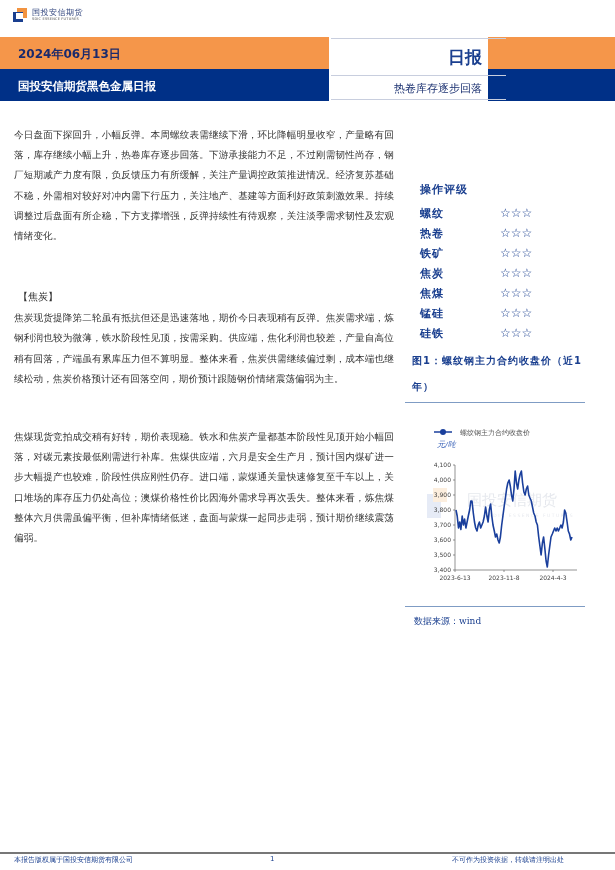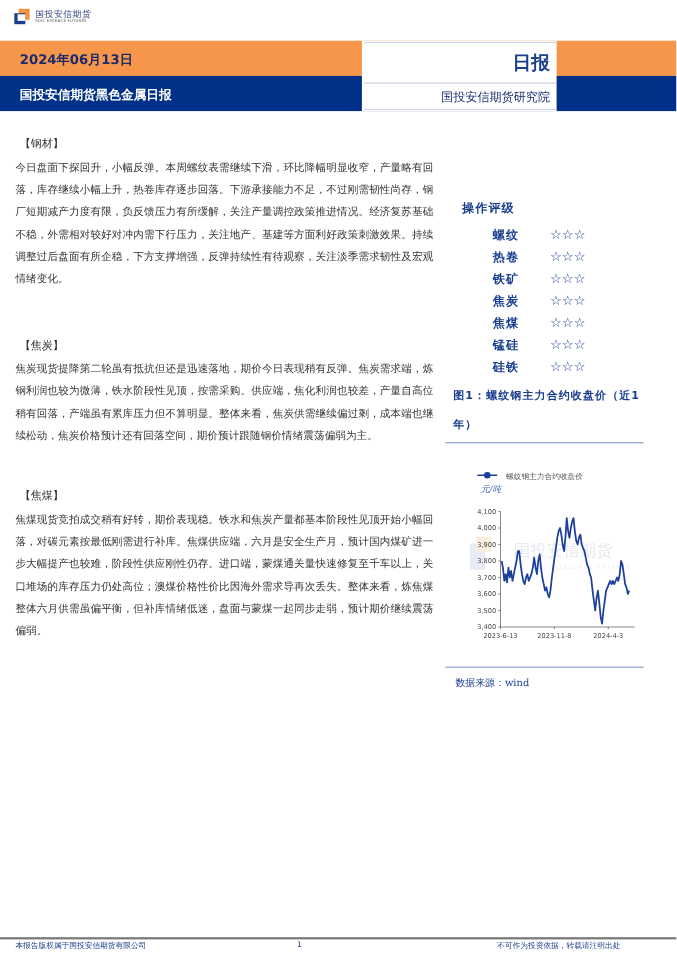--- a/index.html
+++ b/index.html
@@ -11,35 +11,35 @@
   .logo-mark .sq-orange { position:absolute; left:4px; top:0; width:10px; height:10px; background:#f29340; }
   .logo-mark .sq-white { position:absolute; left:3px; top:5px; width:7px; height:6px; background:#fff; }
   .logo-text { display:flex; flex-direction:column; line-height:1; }
   .logo-cn { font-size:8px; color:#2a3f7a; letter-spacing:0.5px; }
   .logo-en { font-size:3.5px; color:#555; margin-top:1px; letter-spacing:0.2px; }
 
   .band-orange { position:absolute; left:0; top:37px; width:615px; height:32px; background:#f5964a; }
   .band-blue { position:absolute; left:0; top:69px; width:615px; height:32px; background:#003087; }
   .date { position:absolute; left:18px; top:46px; font-size:12px; font-weight:bold; color:#1a2a6c; }
   .report-name { position:absolute; left:18px; top:79px; font-size:11.5px; font-weight:bold; color:#fff; }
-  .white-box { position:absolute; left:329px; top:37px; width:177px; height:64px; background:#fff; }
+  .white-box { position:absolute; left:329px; top:37px; width:159px; height:64px; background:#fff; }
   .white-box .line1 { position:absolute; left:2px; top:1px; width:175px; height:1px; background:#c8cede; }
   .white-box .line2 { position:absolute; left:2px; top:38px; width:175px; height:1px; background:#c8cede; }
   .white-box .line3 { position:absolute; left:2px; top:62px; width:175px; height:1px; background:#c8cede; }
   .daily-tag { position:absolute; right:6px; top:9px; font-size:17px; font-weight:bold; color:#1a3f8f; }
   .institute { position:absolute; right:6px; top:44px; font-size:11px; color:#1a3070; }
 
   .left-col { position:absolute; left:14px; top:125px; width:380px; }
   .section { margin-bottom:22px; }
   .sec-title { font-size:10px; color:#333; margin-left:4px; margin-bottom:4px; line-height:14px; }
   .sec-body { font-size:9.6px; line-height:20.2px; color:#333; text-align:justify; letter-spacing:0.1px; }
 
   .rating { position:absolute; left:420px; top:182px; }
   .rating-title { font-size:11px; font-weight:bold; color:#1a3f8f; margin-bottom:6px; letter-spacing:1px; }
-  .rating-row { display:flex; height:20px; align-items:center;text-align:center; }
+  .rating-row { display:flex; height:20px; align-items:center; }
   .rating-name { width:80px; font-size:11px; font-weight:bold; color:#1a3f8f; letter-spacing:1px; }
   .rating-stars { font-size:12px; color:#1a3f8f; letter-spacing:0px; }
 
   .fig-title { position:absolute; left:412px; top:348px; width:180px; font-size:10px; font-weight:bold; color:#1a3f8f; line-height:26px; letter-spacing:1px; }
   .fig-rule-top { position:absolute; left:405px; top:402px; width:180px; height:1px; background:#7f9cc4; }
   .fig-rule-bot { position:absolute; left:405px; top:606px; width:180px; height:1px; background:#7f9cc4; }
   .chart { position:absolute; left:405px; top:420px; width:190px; height:190px; }
   .source { position:absolute; left:414px; top:615px; font-size:9px; color:#1a3f8f; font-family:"DejaVu Serif", serif; }
 
   .footer-rule { position:absolute; left:0; top:852px; width:615px; height:2px; background:#777; }
@@ -64,34 +64,32 @@
 
 <div class="band-orange"></div>
 <div class="band-blue"></div>
 <div class="date">2024年06月13日</div>
 <div class="report-name">国投安信期货黑色金属日报</div>
 <div class="white-box">
   <div class="line1"></div>
     <div class="line2"></div>
     <div class="line3"></div>
   <div class="daily-tag">日报</div>
-  <div class="institute">国投安信期货研究院</div>
+  <div class="institute">热卷库存逐步回落</div>
 </div>
 
 <div class="left-col">
   <div class="section" style="margin-bottom:38px;">
-    <div class="sec-title">【钢材】</div>
     <div class="sec-body">今日盘面下探回升，小幅反弹。本周螺纹表需继续下滑，环比降幅明显收窄，产量略有回落，库存继续小幅上升，热卷库存逐步回落。下游承接能力不足，不过刚需韧性尚存，钢厂短期减产力度有限，负反馈压力有所缓解，关注产量调控政策推进情况。经济复苏基础不稳，外需相对较好对冲内需下行压力，关注地产、基建等方面利好政策刺激效果。持续调整过后盘面有所企稳，下方支撑增强，反弹持续性有待观察，关注淡季需求韧性及宏观情绪变化。</div>
   </div>
   <div class="section" style="margin-bottom:38px;margin-top:44px;">
     <div class="sec-title">【焦炭】</div>
     <div class="sec-body">焦炭现货提降第二轮虽有抵抗但还是迅速落地，期价今日表现稍有反弹。焦炭需求端，炼钢利润也较为微薄，铁水阶段性见顶，按需采购。供应端，焦化利润也较差，产量自高位稍有回落，产端虽有累库压力但不算明显。整体来看，焦炭供需继续偏过剩，成本端也继续松动，焦炭价格预计还有回落空间，期价预计跟随钢价情绪震荡偏弱为主。</div>
   </div>
   <div class="section">
-    <div class="sec-title">【焦煤】</div>
     <div class="sec-body">焦煤现货竞拍成交稍有好转，期价表现稳。铁水和焦炭产量都基本阶段性见顶开始小幅回落，对碳元素按最低刚需进行补库。焦煤供应端，六月是安全生产月，预计国内煤矿进一步大幅提产也较难，阶段性供应刚性仍存。进口端，蒙煤通关量快速修复至千车以上，关口堆场的库存压力仍处高位；澳煤价格性价比因海外需求导再次丢失。整体来看，炼焦煤整体六月供需虽偏平衡，但补库情绪低迷，盘面与蒙煤一起同步走弱，预计期价继续震荡偏弱。</div>
   </div>
 </div>
 
 <div class="rating">
   <div class="rating-title">操作评级</div>
   <div class="rating-row">
     <span class="rating-name">螺纹</span>
     <span class="rating-stars">☆☆☆</span>
   </div>

